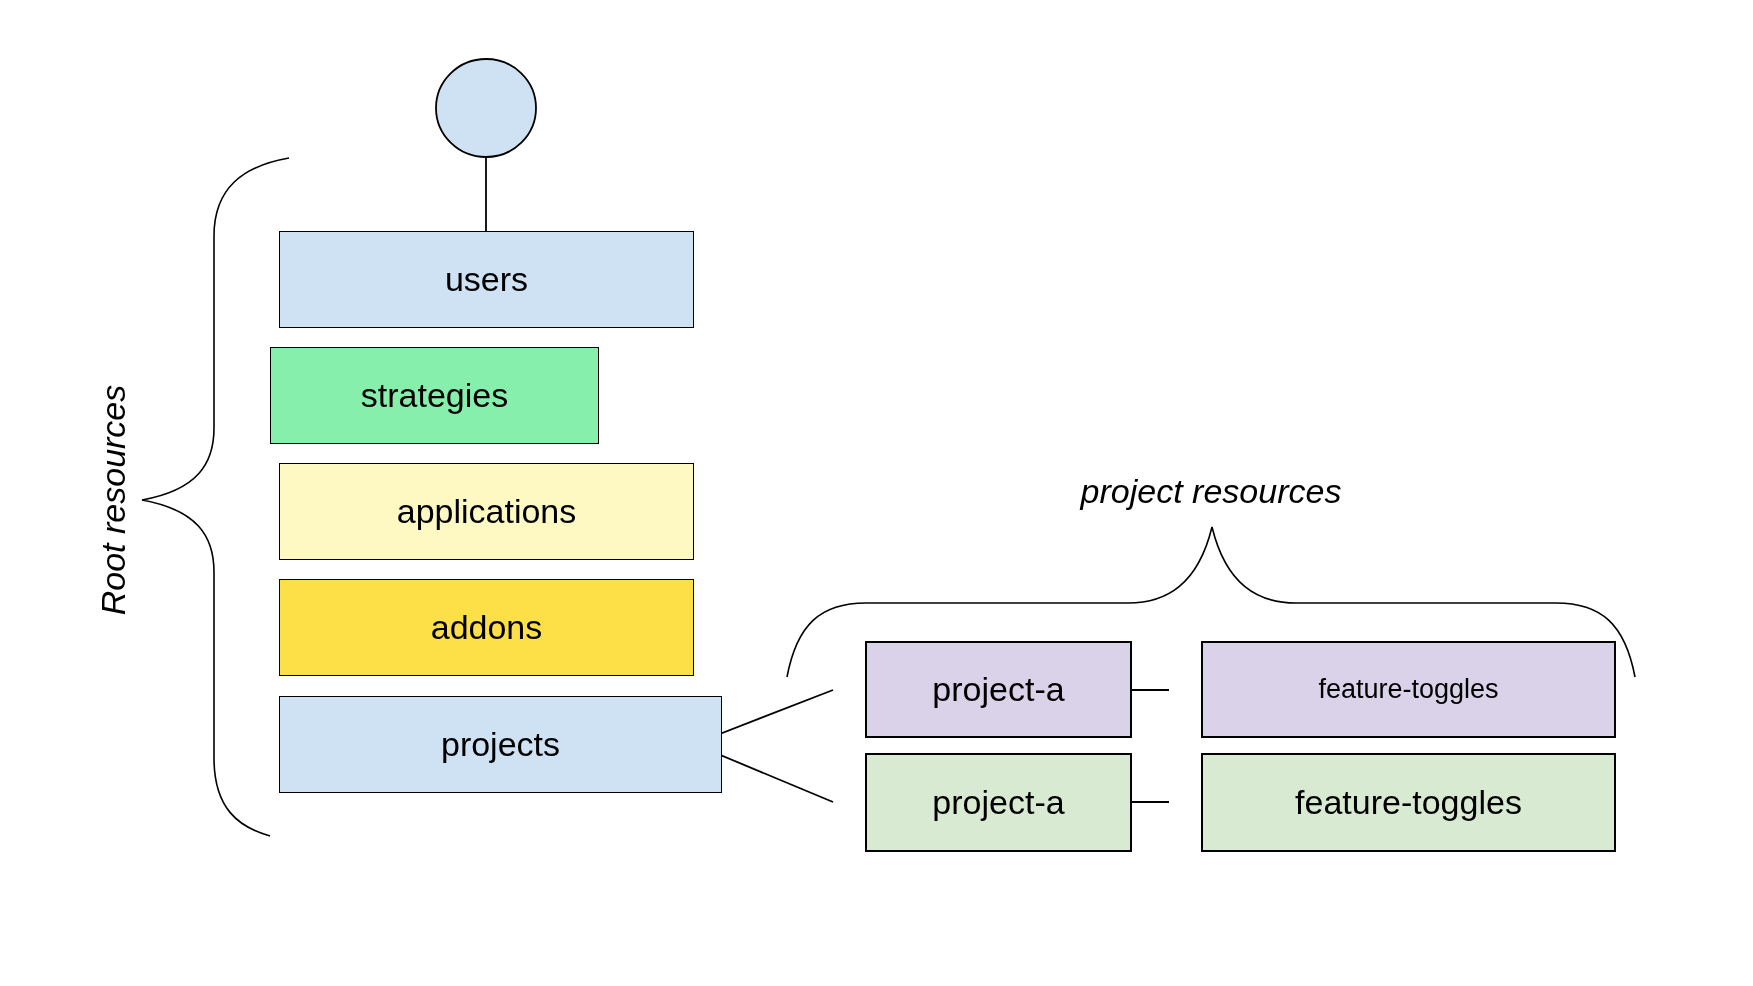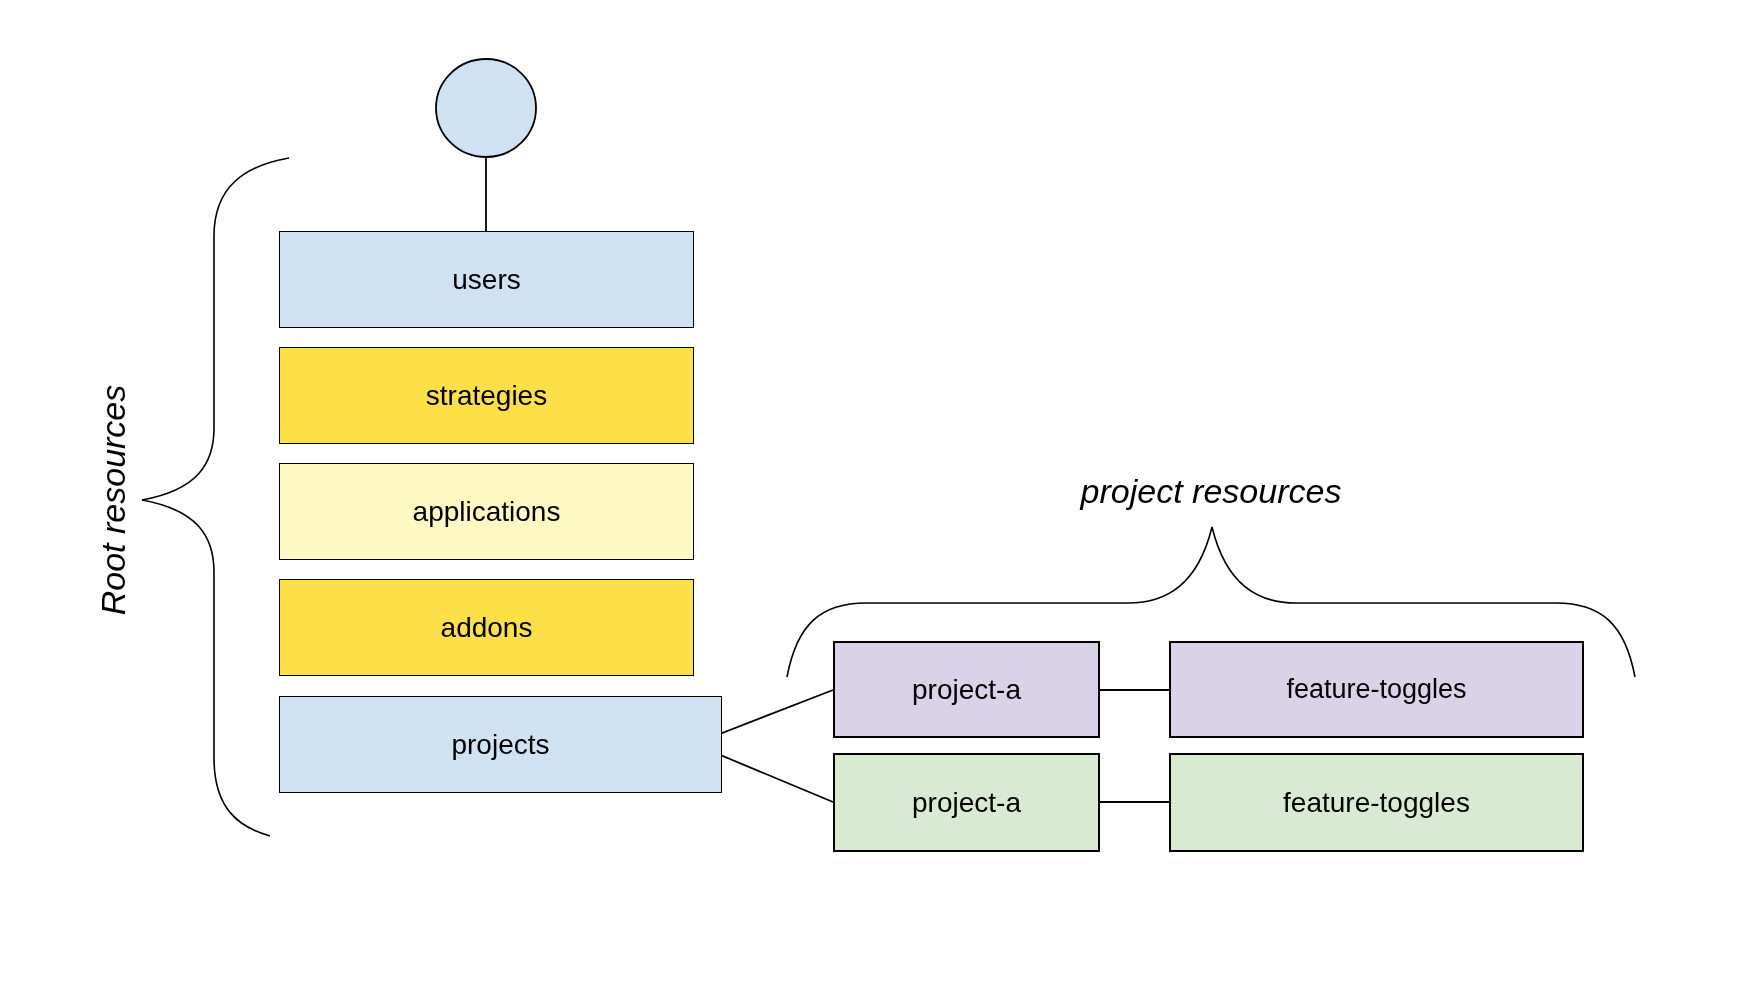--- a/index.html
+++ b/index.html
@@ -19,25 +19,25 @@
   svg.layer ellipse { stroke: #000000; stroke-width: 1.8; }
   svg.layer line { stroke: #000000; stroke-width: 1.8; }
   svg.layer path.brace { stroke: #000000; stroke-width: 1.6; fill: none; }
   .node {
     position: absolute;
     box-sizing: border-box;
     border: 1.7px solid #000000;
     display: flex;
     align-items: center;
     justify-content: center;
-    font-size: 28px;
+    font-size: 34px;
     color: #000000;
     white-space: nowrap;
   }
-  .node.thick { border-width: 2px; }
+  .node.thick { border-width: 2px; margin-left: 32px; }
   .node.small-text { font-size: 27px; }
   .group-label {
     position: absolute;
     font-size: 34px;
     font-style: italic;
     color: #000000;
     white-space: nowrap;
     transform: translate(-50%, -50%);
   }
   .group-label.vertical {
@@ -64,21 +64,21 @@
 
     <line x1="1100" y1="690" x2="1169" y2="690"></line>
     <line x1="1100" y1="802" x2="1169" y2="802"></line>
   </svg>
 
   <div class="group-label vertical" style="left: 113px; top: 500px;">Root resources</div>
 
   <div class="group-label" style="left: 1211px; top: 491px;">project resources</div>
 
   <div class="node" style="left: 279px; top: 231px; width: 415px; height: 97px; background-color: rgb(207, 226, 243);">users</div>
-  <div class="node" style="left: 279px; top: 347px; width: 415px; height: 97px; background-color: #fde047;">strategies</div>
+  <div class="node" style="left: 270px; top: 347px; width: 329px; height: 97px; background-color: #86efac;">strategies</div>
   <div class="node" style="left: 279px; top: 463px; width: 415px; height: 97px; background-color: #fef9c3;">applications</div>
   <div class="node" style="left: 279px; top: 579px; width: 415px; height: 97px; background-color: #fde047;">addons</div>
   <div class="node" style="left: 279px; top: 696px; width: 443px; height: 97px; background-color: rgb(207, 226, 243);">projects</div>
 
   <div class="node thick" style="left: 833px; top: 641px; width: 267px; height: 97px; background-color: rgb(217, 210, 233);">project-a</div>
   <div class="node thick small-text" style="left: 1169px; top: 641px; width: 415px; height: 97px; background-color: rgb(217, 210, 233);">feature-toggles</div>
 
   <div class="node thick" style="left: 833px; top: 753px; width: 267px; height: 99px; background-color: rgb(217, 234, 211);">project-a</div>
   <div class="node thick" style="left: 1169px; top: 753px; width: 415px; height: 99px; background-color: rgb(217, 234, 211);">feature-toggles</div>
 

